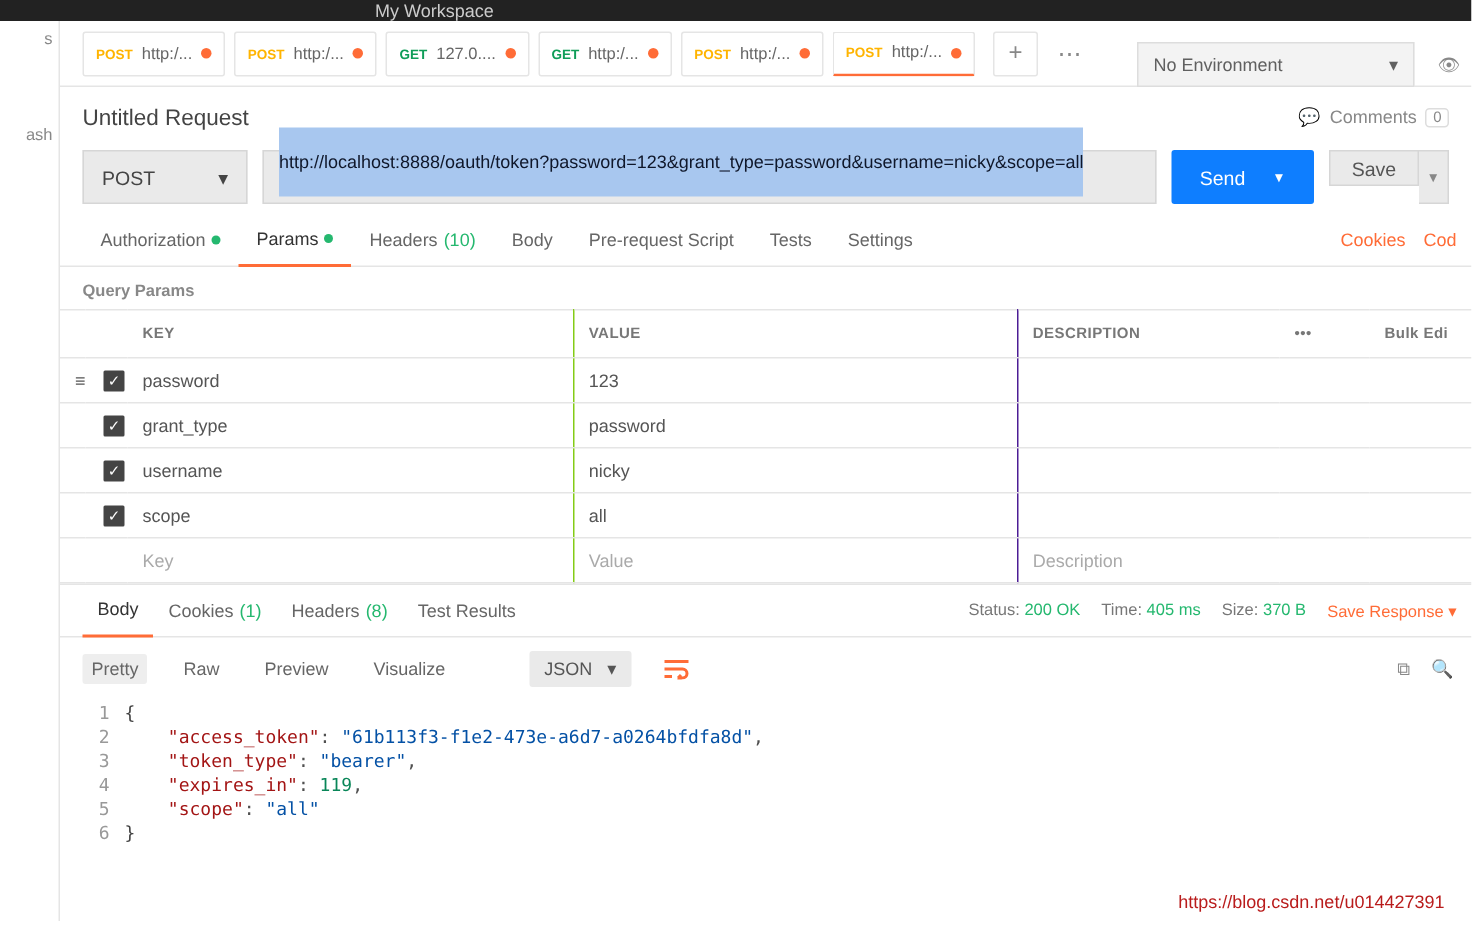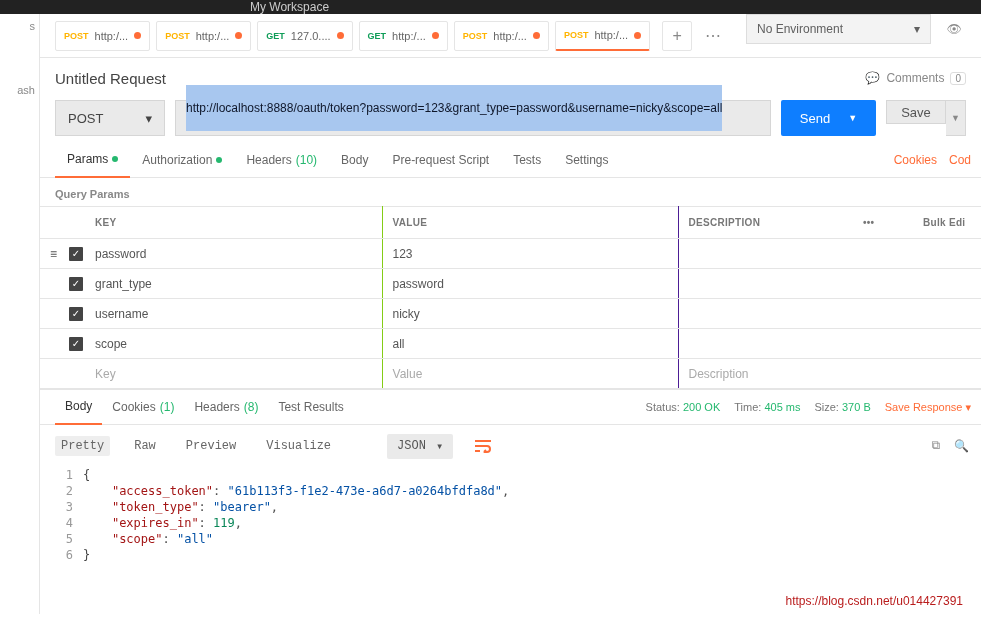--- a/index.html
+++ b/index.html
@@ -10,21 +10,21 @@
 .left-rail div { padding: 6px 4px; text-align:right; }
 .main { position:absolute; left:40px; right:0; top:14px; bottom:0; }
 .tabs-row { height: 44px; border-bottom:1px solid #e5e5e5; display:flex; align-items:center; gap:0; padding-left:15px; }
 .tab { height:30px; border:1px solid #e5e5e5; border-radius:2px; display:flex; align-items:center; padding:0 8px; margin-right:6px; font-size:11px; color:#666; cursor:pointer; position:relative; }
 .tab.active { border-bottom:2px solid #ff6c37; }
 .method { font-weight:700; font-size:9px; margin-right:6px; }
 .method.post { color:#ffb400; }
 .method.get { color:#0f9d58; }
 .dot { width:7px; height:7px; border-radius:50%; background:#ff6c37; margin-left:6px; }
 .tab-plus { width:30px; height:30px; display:flex; align-items:center; justify-content:center; border:1px solid #e5e5e5; border-radius:2px; color:#888; margin-left:6px; cursor:pointer; font-size:16px; }
-.env-row { position:absolute; right:0; top:0; height:44px; display:flex; align-items:flex-start; gap:8px; padding-right:12px; }
+.env-row { position:absolute; right:0; top:0; height:44px; display:flex; align-items:flex-end; gap:8px; padding-right:0; }
 .env-select { width:185px; height:30px; background:#f3f3f3; border:1px solid #ddd; display:flex; align-items:center; padding:0 10px; color:#606060; font-size:12px; justify-content:space-between; cursor:pointer;}
 .icon-btn { width:30px; height:30px; display:flex; align-items:center; justify-content:center; color:#888; cursor:pointer; }
 .title-row { height:40px; display:flex; align-items:center; padding:0 15px; justify-content:space-between; }
 .title-row .title { font-size:15px; color:#444; }
 .comments-btn { display:flex; align-items:center; gap:6px; color:#888; font-size:12px; }
 .count-pill { border:1px solid #ddd; border-radius:3px; padding:0 4px; font-size:10px; }
 .url-row { padding: 2px 15px 6px; display:flex; gap:10px; align-items:center; }
 .method-select { width:110px; height:36px; background:#eaeaea; border:1px solid #d6d6d6; display:flex; align-items:center; justify-content:space-between; padding:0 12px; font-size:13px; color:#444; cursor:pointer; }
 .url-input { flex:1; height:36px; background:#eaeaea; border:1px solid #d6d6d6; padding:0 10px; font-size:12px; color:#444; }
 .url-input span.sel { background:#a8c7ef; color:#0f172a; padding:16px 0;}
@@ -51,21 +51,21 @@
 .col-desc { }
 .th-actions { width:60px; text-align:center; color:#999; }
 .th-bulk { width:68px; text-align:right; padding-right:12px; }
 .chk { width:14px; height:14px; background:#444; display:inline-flex; align-items:center; justify-content:center; color:#fff; font-size:10px; cursor:pointer; border-radius:1px;}
 .resp-tabs { display:flex; align-items:center; border-top:1px solid #e5e5e5; border-bottom:1px solid #e5e5e5; height:36px; padding:0 15px; position:relative; }
 .resp-tab { padding:0 10px; height:36px; display:flex; align-items:center; font-size:12px; color:#666; cursor:pointer; gap:4px;}
 .resp-tab.active { color:#333; border-bottom:2px solid #ff6c37; }
 .resp-meta { position:absolute; right:10px; display:flex; gap:14px; font-size:11px; color:#777; align-items:center;}
 .resp-meta .g { color:#25b86f; }
 .resp-meta .save { color:#ff6c37; cursor:pointer;}
-.view-row { height:42px; display:flex; align-items:center; padding:0 15px; gap:18px; position:relative;font-family:Liberation Mono, monospace;}
+.view-row { height:42px; display:flex; align-items:center; padding:0 15px; gap:18px; position:relative;}
 .view-btn { font-size:12px; color:#666; cursor:pointer; padding:3px 6px;}
 .view-btn.active { background:#eee; border-radius:2px; }
 .json-sel { background:#eaeaea; padding:5px 10px; border-radius:2px; display:flex; align-items:center; gap:10px; font-size:12px; color:#555; cursor:pointer;margin-left:32px;}
 .wrap-icon { width:24px; height:24px; display:flex; align-items:center; justify-content:center; }
 .wrap-icon svg { stroke:#ff6c37; }
 .view-row .right-icons { position:absolute; right:12px; display:flex; gap:14px; color:#888;}
 .code { display:flex; font-family: Consolas, monospace; font-size:12px; padding-left:15px; }
 .gutter { width:28px; text-align:right; color:#999; padding-right:10px; line-height:16px; }
 .gutter div { height:16px; }
 .code-body { line-height:16px; }
@@ -157,26 +157,26 @@
       </div>
     <div style="display:flex">
       <div class="save-btn">
           <span>Save</span>
         </div>
       <div class="save-caret">▼</div>
     </div>
   </div>
 
   <div class="req-tabs">
+    <div class="req-tab">
+        <span>Authorization</span>
+        <span class="green-dot"></span>
+      </div>
     <div class="req-tab active">
         <span>Params</span>
-        <span class="green-dot"></span>
-      </div>
-    <div class="req-tab">
-        <span>Authorization</span>
         <span class="green-dot"></span>
       </div>
     <div class="req-tab">
         <span>Headers</span>
         <span class="count-g">(10)</span>
       </div>
     <div class="req-tab">
         <span>Body</span>
       </div>
     <div class="req-tab">

